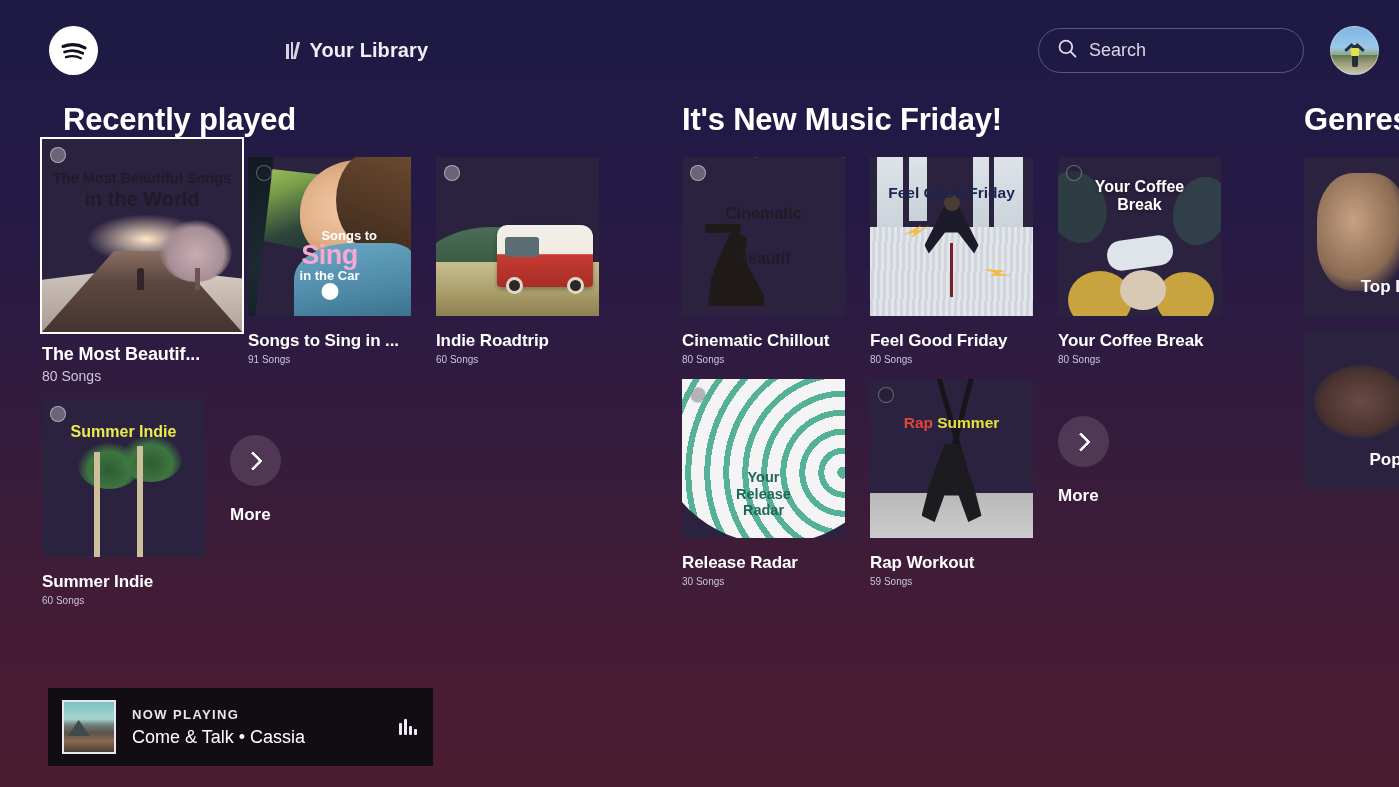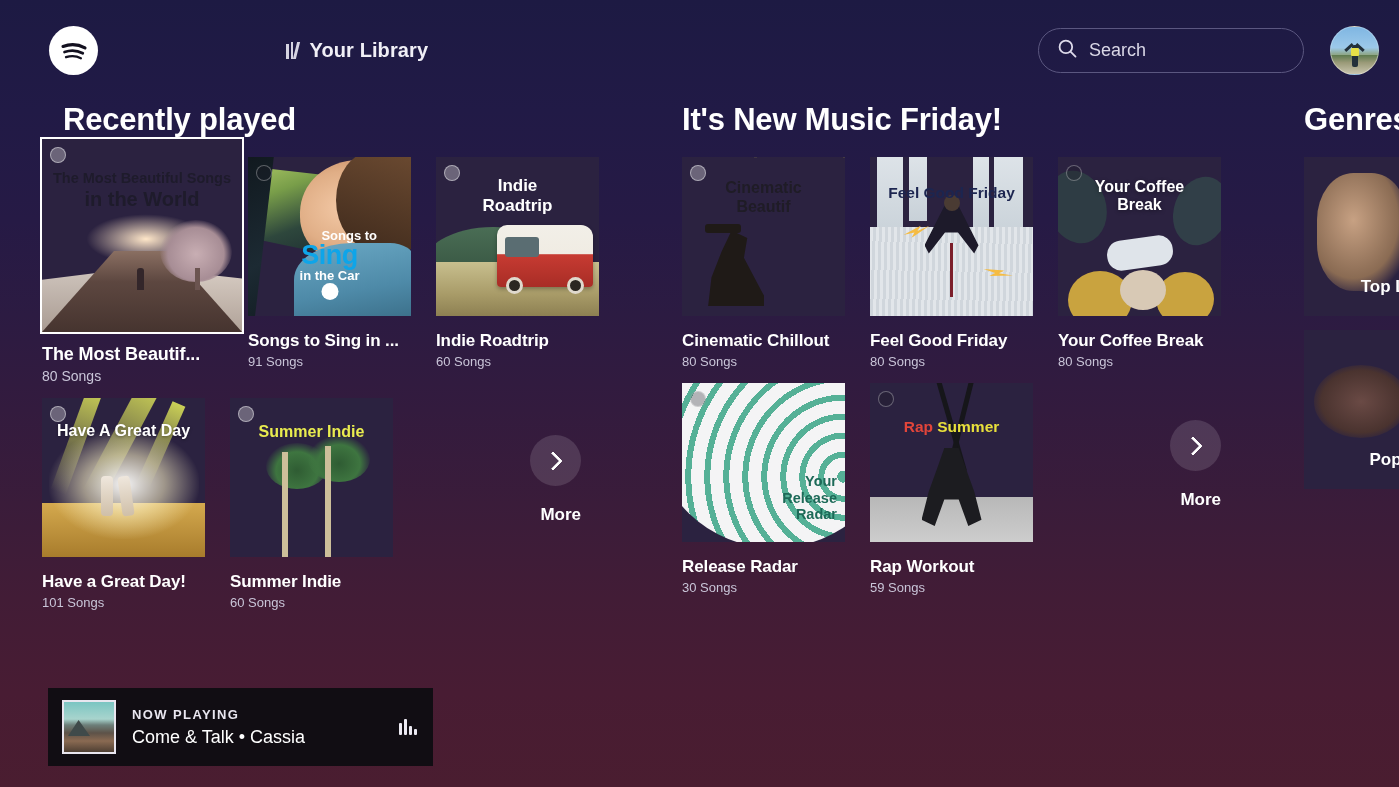--- a/index.html
+++ b/index.html
@@ -138,39 +138,39 @@
   }
   .tile .art .badge.dark {
     background: rgba(30,30,40,.30); border-color: rgba(255,255,255,.30);
   }
   .tile .t-name {
     font-size: 17px; font-weight: bold; color: #ffffff;
     margin-top: 15px; white-space: nowrap; overflow: hidden;
     letter-spacing: -.1px;
   }
   .tile .t-sub {
-    font-size: 13px; color: #c9c5d8; margin-top: 3px; font-weight: 500;
+    font-size: 10px; color: #c9c5d8; margin-top: 3px; font-weight: 500;
   }
 
   
   .tile.sm { width: 163px; margin-right: 25px; }
   .tile.sm .art { width: 163px; height: 159px; }
 
   
   .tile.focus { width: 200px; margin-right: 6px; margin-top: -18px; }
   .tile.focus .art {
     width: 200px; height: 193px;
     outline: 2px solid #ffffff; outline-offset: 0;
     box-shadow: 0 0 0 2px #ffffff;
   }
   .tile.focus .t-name { font-size: 18px; margin-top: 12px; }
   .tile.focus .t-sub  { font-size: 14px; }
 
   
-  .more { width: 163px; display: flex; flex-direction: column; align-items: flex-end;
+  .more { width: 163px; display: flex; flex-direction: column; align-items: flex-start;
           padding-top: 37px; cursor: pointer; }
   .more .circ {
     width: 51px; height: 51px; border-radius: 50%;
     background: rgba(255,255,255,.13);
     display: flex; align-items: center; justify-content: center;
   }
   .more .chev {
     width: 14px; height: 14px;
     border-top: 3px solid #fff; border-right: 3px solid #fff;
     transform: rotate(45deg); margin-left: -5px;
@@ -249,21 +249,21 @@
     background: linear-gradient(200deg,#6b4a31 0%, #3f2a1c 100%);
     border-radius: 50% 0 0 50%;
   }
   .art-sing .shirt {
     position:absolute; right: -2%; bottom: -2%; width: 74%; height: 48%;
     background: linear-gradient(170deg,#6aa8c4 0%, #4e8aa8 60%, #3b6f89 100%);
     border-radius: 48% 20% 0 0;
   }
   .art-sing .ov { bottom: 20%; }
   .art-sing .ov .l1 { font-size: 13px; color:#fff; text-align:right; padding-right: 26px;}
-  .art-sing .ov .l2 { font-size: 27px; color:#0ea5e9; letter-spacing:-.5px; text-align:center; margin-top:-4px;}
+  .art-sing .ov .l2 { font-size: 27px; color:#f9a8d4; letter-spacing:-.5px; text-align:center; margin-top:-4px;}
   .art-sing .ov .l3 { font-size: 13px; color:#fff; margin-top:-2px; }
   .art-sing .spot-mini {
     position:absolute; left: 50%; bottom: 10%; transform: translateX(-50%);
     width: 17px; height: 17px; border-radius: 50%; background: #fff; z-index: 4;
   }
 
   
   .art-indie { background: linear-gradient(180deg,#0d9aa8 0%, #19b0b8 34%, #5fc7bd 50%, #cdd6a8 62%, #b9b07e 78%, #9d9060 100%); }
   .art-indie .hill {
     position:absolute; left: -10%; top: 44%; width: 90%; height: 34%;
@@ -347,21 +347,21 @@
   .art-cine .figure {
     position:absolute; left: 16%; bottom: 6%; width: 56px; height: 76px;
     background: #1f1a17;
     clip-path: polygon(42% 0, 70% 10%, 64% 36%, 100% 86%, 100% 100%, 0 100%, 6% 62%, 24% 28%);
   }
   .art-cine .hat {
     position:absolute; left: 14%; bottom: 52%; width: 36px; height: 9px;
     background: #1f1a17; border-radius: 3px;
   }
   .art-cine .ov { top: 14%; color: #1f1c26; }
-  .art-cine .ov .l1, .art-cine .ov .l2 { font-size: 16px; }
+  .art-cine .ov .l1, .art-cine .ov .l2 { font-size: 16px; margin-top: 26px; }
 
   
   .art-feel { background: linear-gradient(180deg,#eef1f4 0%, #e6eaef 40%, #dfe4ea 68%, #d4dae1 100%); }
   .art-feel .bldg {
     position:absolute; top: 0; height: 52%;
     background: linear-gradient(180deg,#dde3e8 0%, #c8d1d8 100%);
   }
   .art-feel .bldg.a { left: 4%;  width: 16%; }
   .art-feel .bldg.b { left: 24%; width: 11%; height: 40%; }
   .art-feel .bldg.c { right: 6%; width: 18%; }
@@ -411,21 +411,21 @@
   .art-radar { background: #ffffff; overflow: hidden; }
   .art-radar .arcs {
     position:absolute; left: -18%; top: -46%; width: 150%; height: 150%;
     border-radius: 50%;
     background:
       repeating-radial-gradient(circle at 78% 70%,
         #57b89b 0 6px, #ffffff 6px 19px);
     opacity: .95;
   }
   .art-radar .ov { bottom: 12%; text-align: left; color: #1d6a58; }
-  .art-radar .ov .l1, .art-radar .ov .l2, .art-radar .ov .l3 { font-size: 14.5px; text-align:right; }
+  .art-radar .ov .l1, .art-radar .ov .l2, .art-radar .ov .l3 { font-size: 14.5px; text-align:center; }
 
   
   .art-rap { background: linear-gradient(180deg,#8d8d8d 0%, #a3a3a3 40%, #bdbdbd 62%, #8f8f8f 72%, #c2c2c2 100%); }
   .art-rap .rope {
     position:absolute; width: 5px; background: #16161a; transform-origin: top;
   }
   .art-rap .rope.a { left: 40%; top: -4%; height: 62%; transform: rotate(-16deg); border-radius: 3px; }
   .art-rap .rope.b { left: 62%; top: -6%; height: 64%; transform: rotate(14deg); border-radius: 3px; }
   .art-rap .athlete {
     position:absolute; left: 50%; margin-left: -30px; bottom: 10%;
@@ -587,49 +587,28 @@
       <div class="tile sm">
         <div class="art art-indie">
           <div class="hill"></div>
           <div class="ground"></div>
           <div class="van">
             <div class="win"></div>
             <div class="wheel a"></div>
             <div class="wheel b"></div>
           </div>
           <div class="badge"></div>
-          <div class="ov">
-            <div class="l1">Indie</div>
-            <div class="l2">Roadtrip</div>
-          </div>
         </div>
         <div class="t-name">Indie Roadtrip</div>
         <div class="t-sub">60 Songs</div>
       </div>
     </div>
 
     <div class="row r2">
 
-      <div class="tile sm">
-        <div class="art art-day">
-          <div class="road2"></div>
-          <div class="ray a"></div>
-          <div class="ray b"></div>
-          <div class="ray c"></div>
-          <div class="glow"></div>
-          <div class="p1"></div>
-          <div class="p2"></div>
-          <div class="badge"></div>
-          <div class="ov">
-            <div class="l1">Have A Great Day</div>
-          </div>
-        </div>
-        <div class="t-name">Have a Great Day!</div>
-        <div class="t-sub">101 Songs</div>
-      </div>
 
       <div class="tile sm">
         <div class="art art-summer">
           <div class="crown a"></div>
           <div class="crown b"></div>
           <div class="palm a"></div>
           <div class="palm b"></div>
           <div class="badge"></div>
           <div class="ov">
             <div class="l1">Summer Indie</div>

